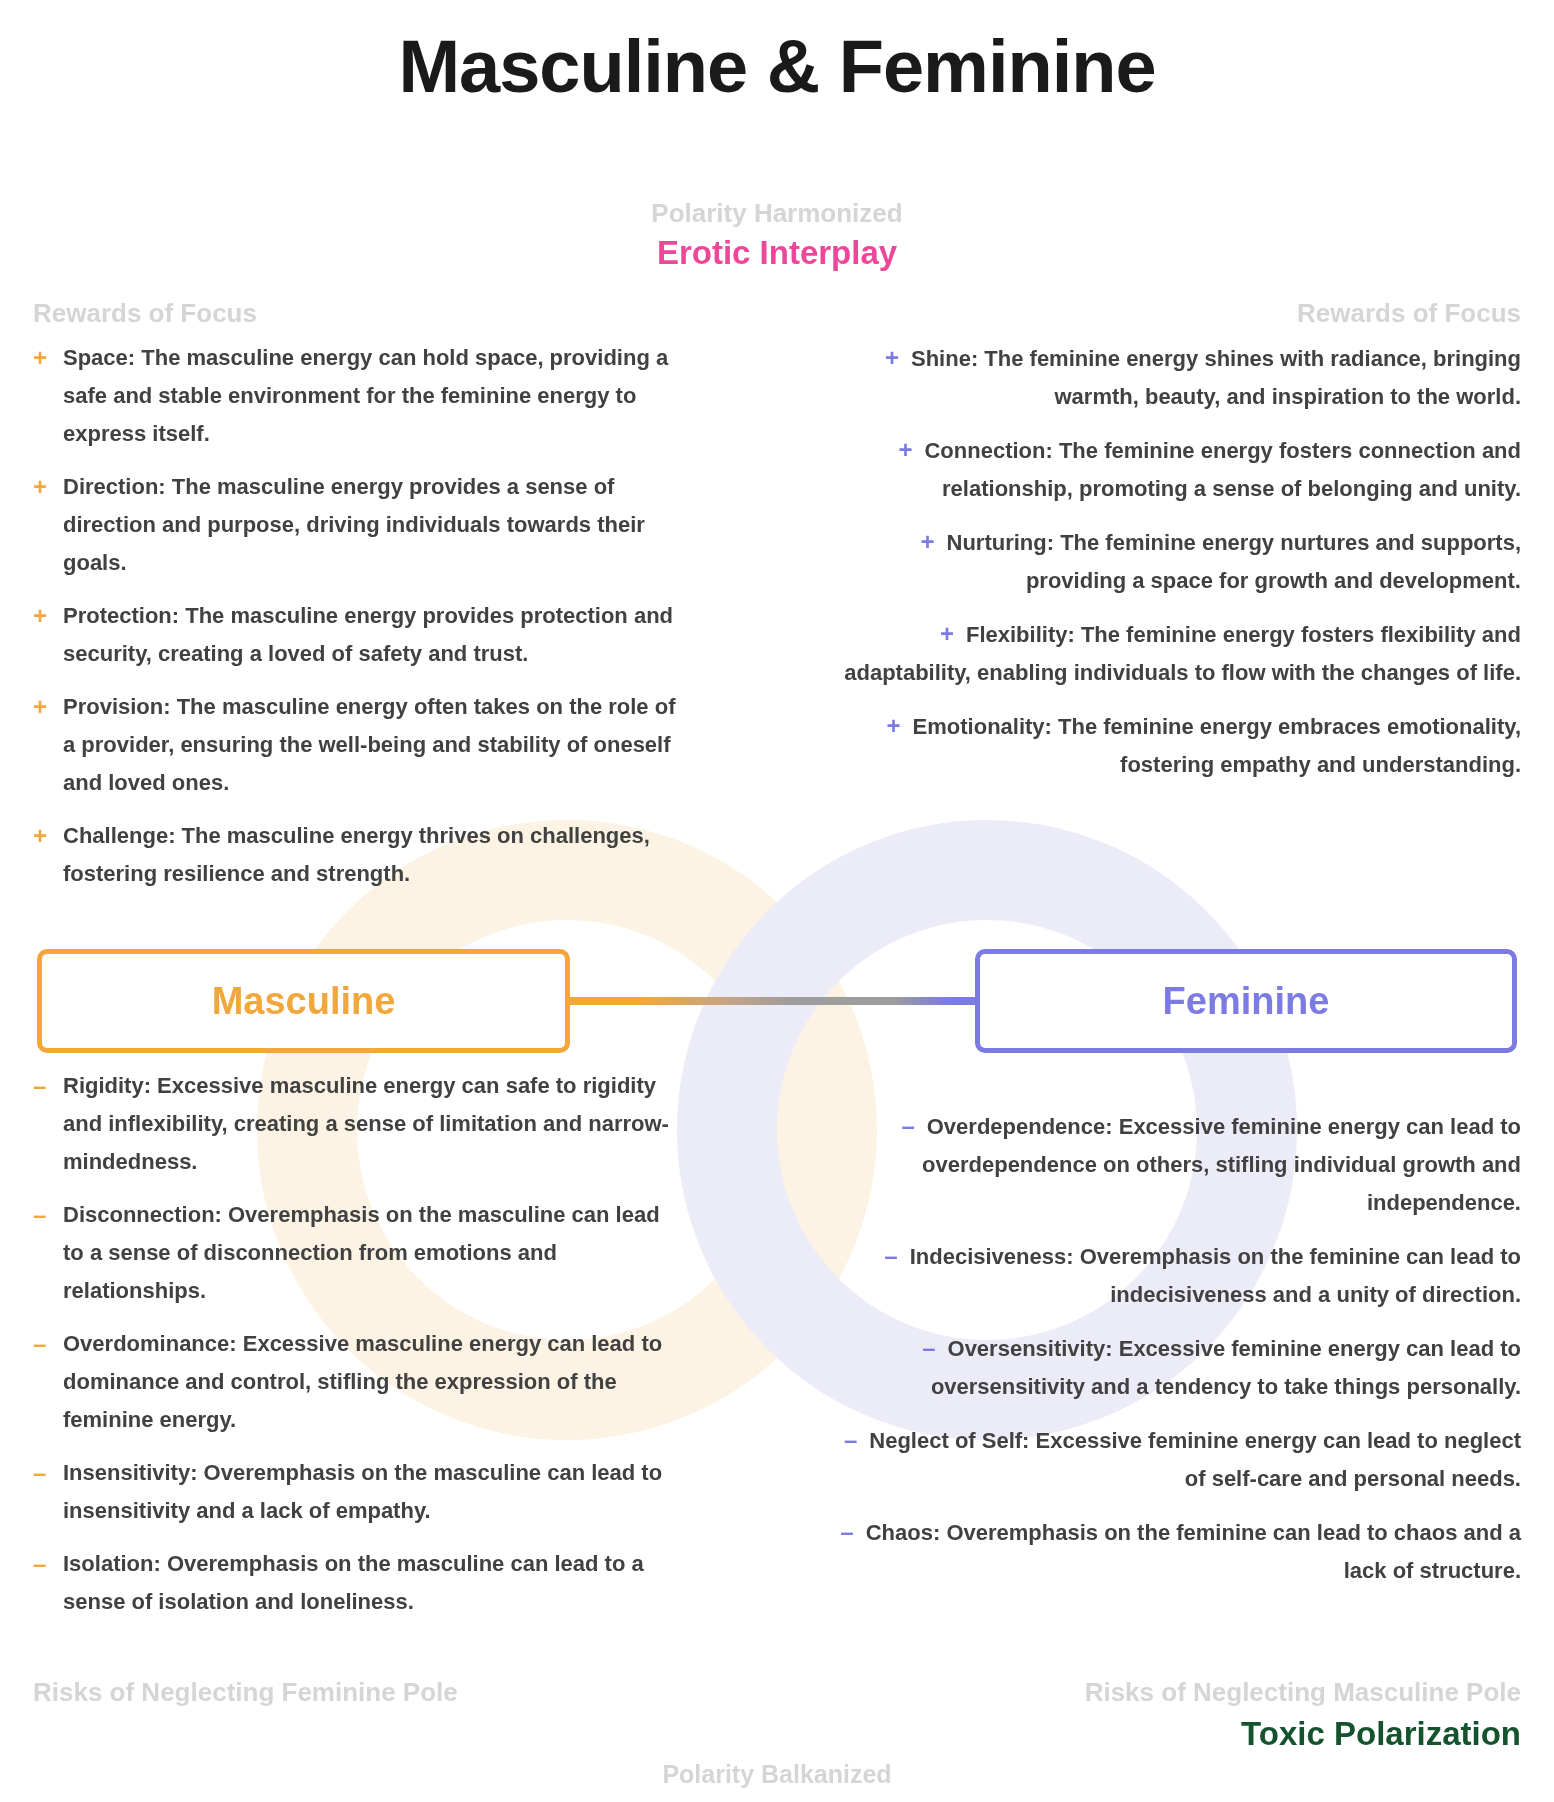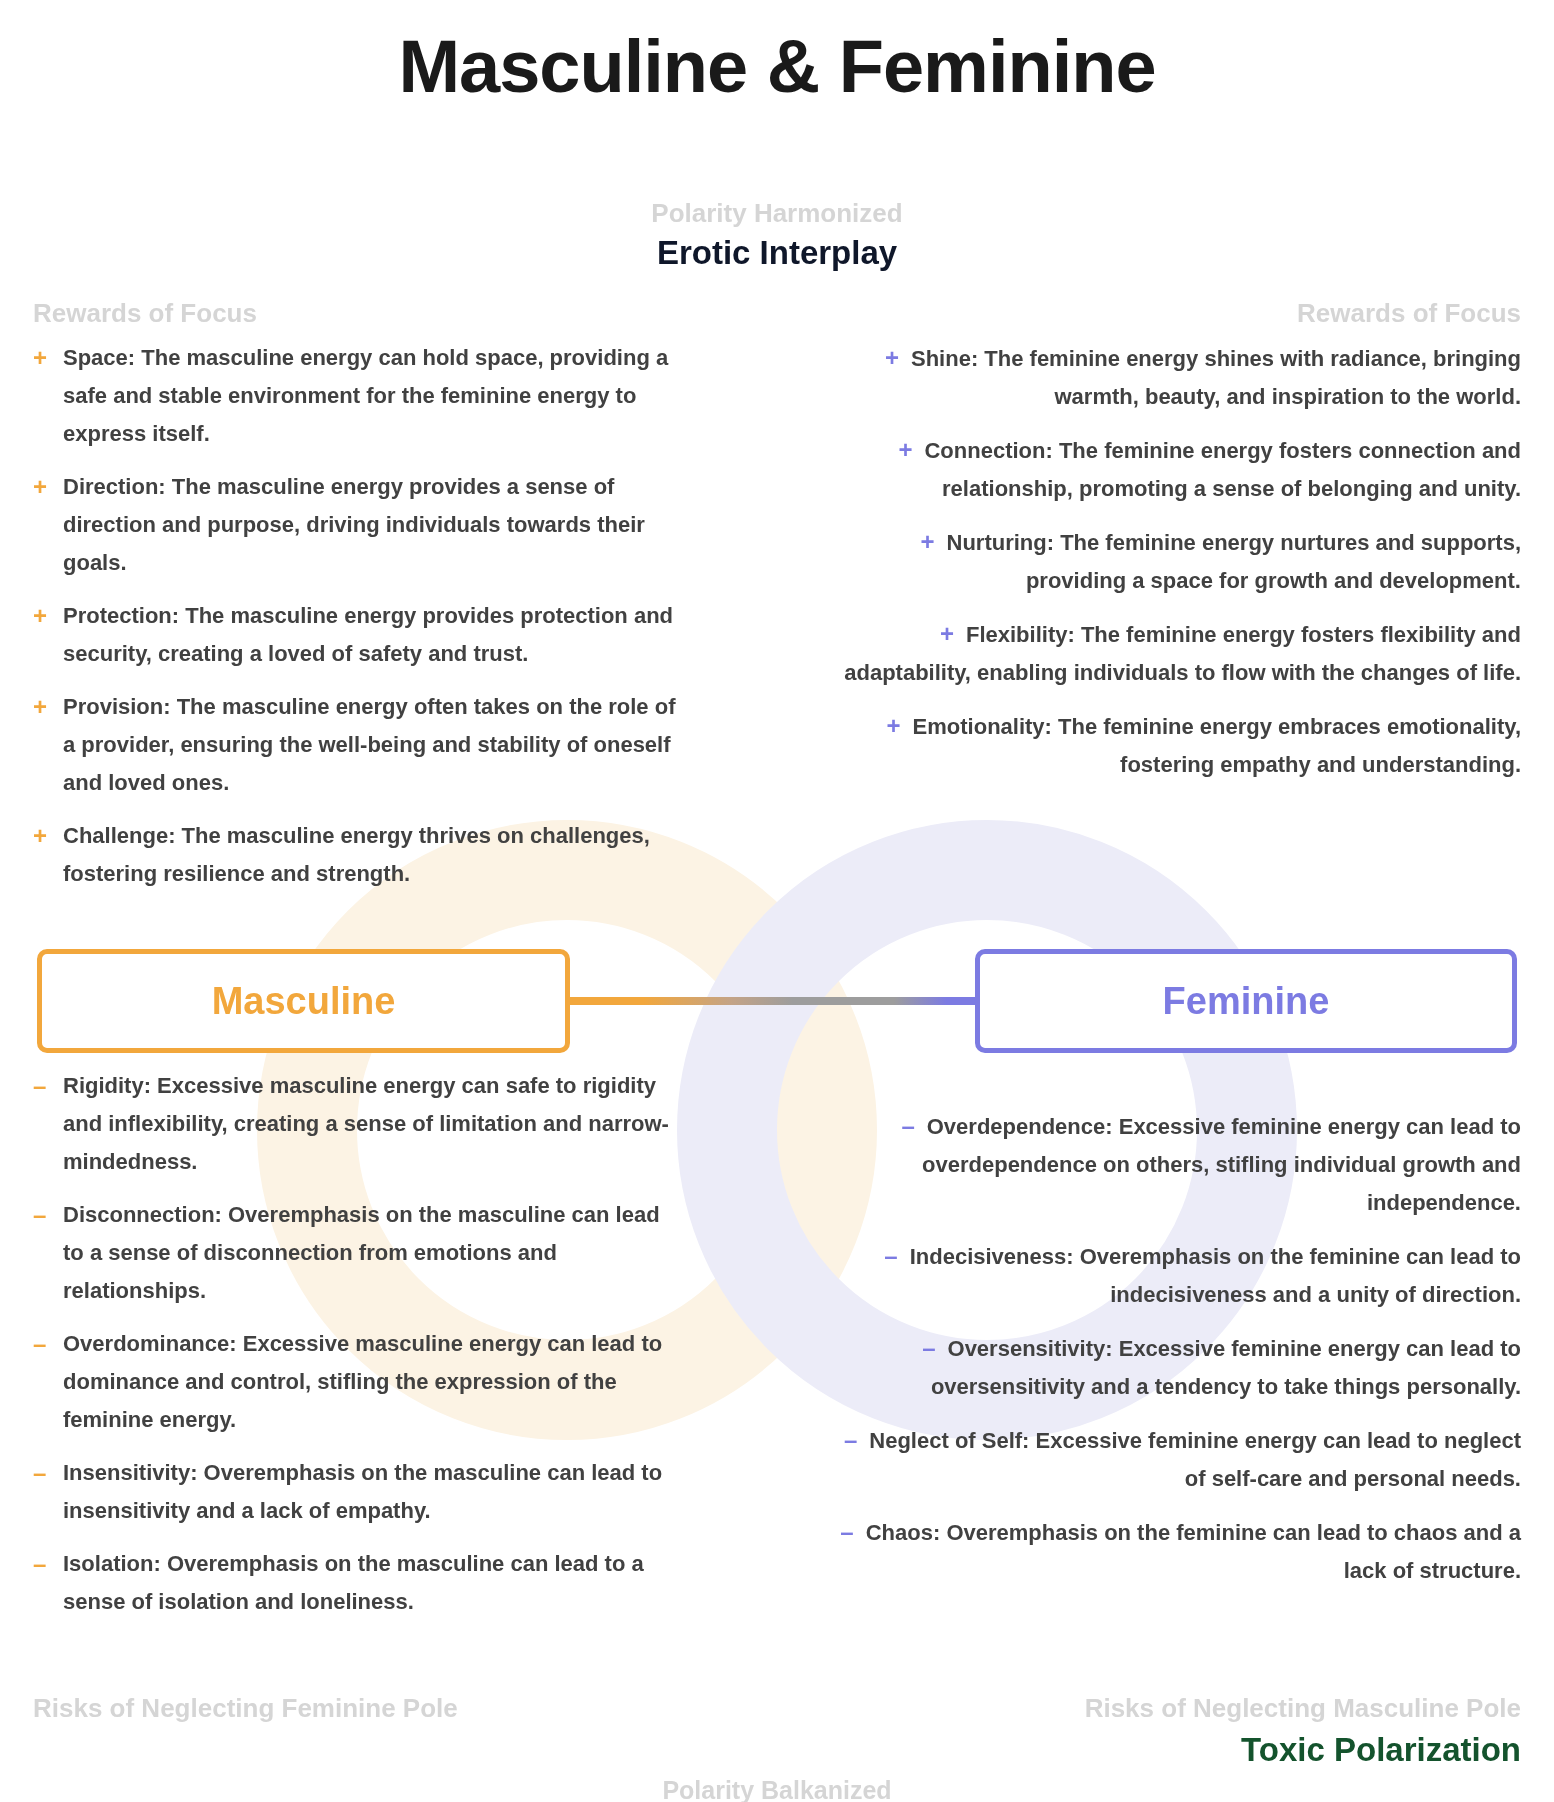--- a/index.html
+++ b/index.html
@@ -19,24 +19,24 @@
   .ring-right{left:677px;top:820px;border:100px solid #ECECF8;}
   
   .content{position:relative;z-index:1;padding:28px 33px 0;}
   h1{
     margin:0;text-align:center;
     font-size:74px;line-height:1.06;font-weight:700;
     color:#1a1a1a;letter-spacing:-1px;
   }
   .center-head{margin-top:92px;text-align:center;}
   .harmonized{font-size:26px;line-height:30px;color:var(--muted,#D5D5D5);}
-  .interplay{margin-top:6px;font-size:33px;line-height:38px;color:#0f172a;}
+  .interplay{margin-top:6px;font-size:33px;line-height:38px;color:#ec4899;}
   .row{display:flex;justify-content:space-between;align-items:flex-start;}
   .labels-top{margin-top:26px;}
-  .labels-bottom{margin-top:72px;}
+  .labels-bottom{margin-top:56px;}
   .gray-label{font-size:26px;line-height:30px;color:var(--muted,#D5D5D5);}
   .cols{display:flex;justify-content:space-between;}
   .cols.rewards{margin-top:11px;}
   .cols.risks{margin-top:14px;}
   .col{font-size:22px;line-height:38px;color:var(--body,#414141);}
   .col.left{width:650px;text-align:left;}
   .col.right{width:700px;text-align:right;}
   .col.right.offset{padding-top:40px;}
   .item{margin-bottom:15px;}
   .item:last-child{margin-bottom:0;}

